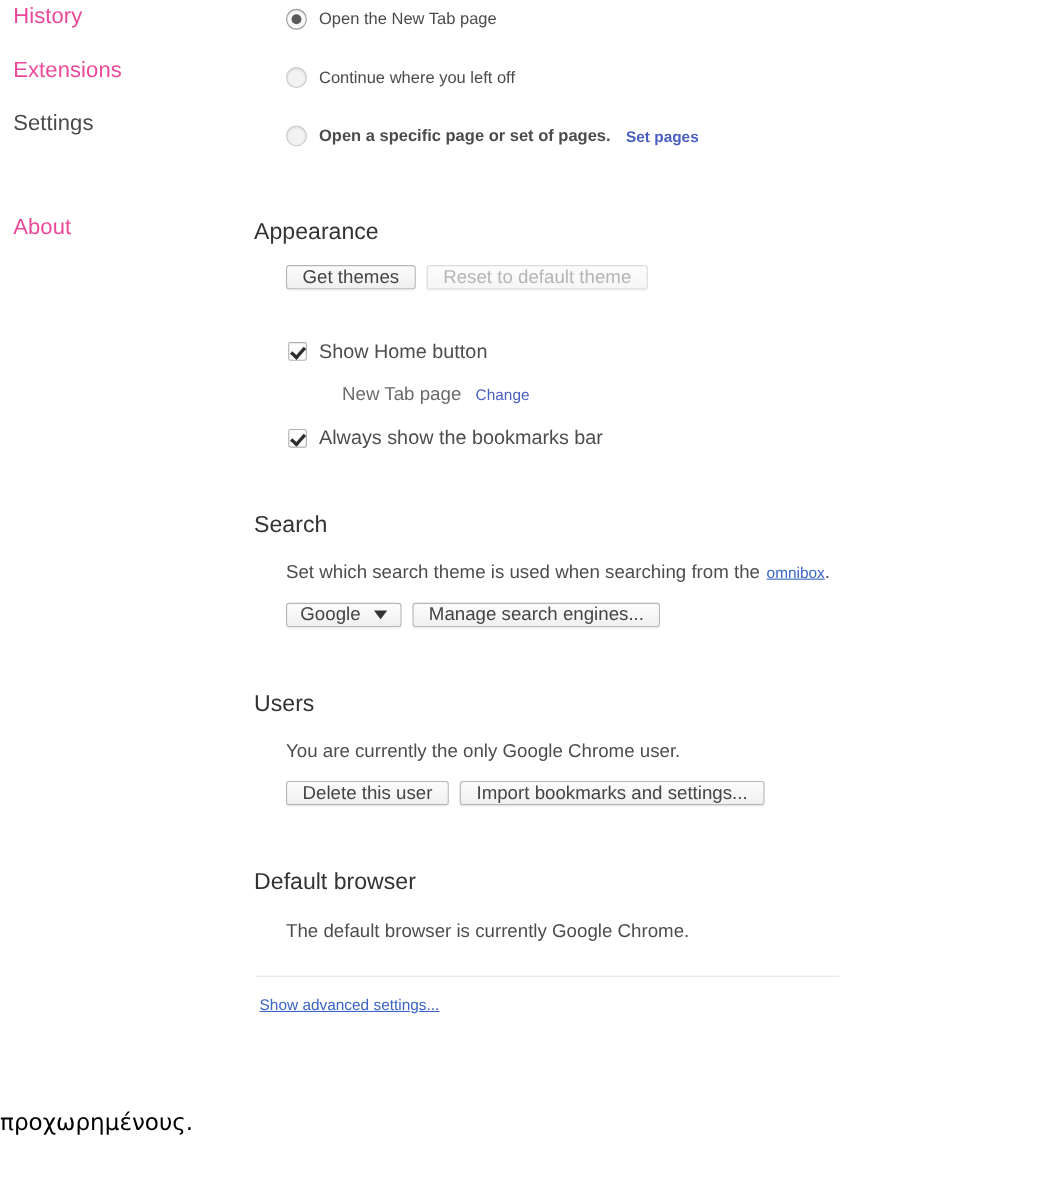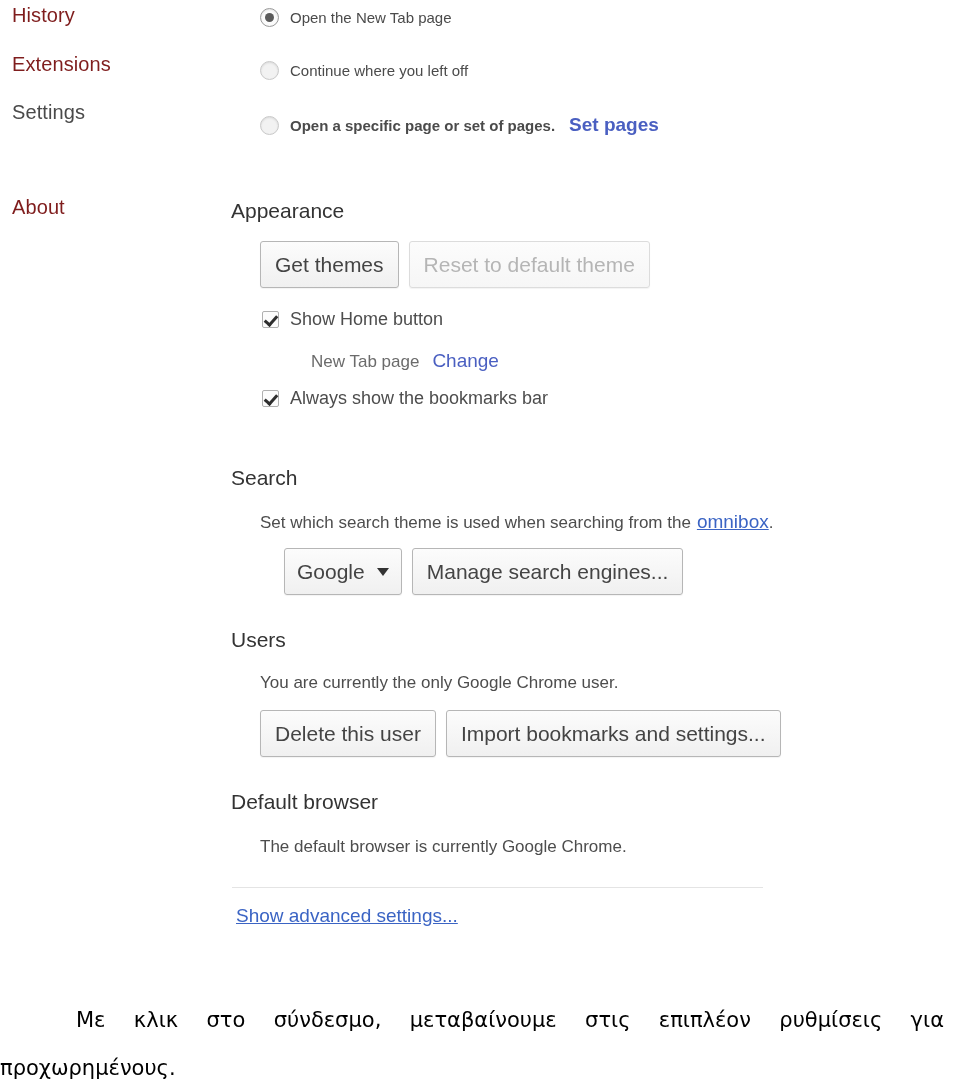--- a/index.html
+++ b/index.html
@@ -27,21 +27,21 @@
 
   
   .sidebar {
     position: absolute;
     left: 12px;
     top: 0;
     width: 200px;
   }
   .nav-item {
     font-size: 20px;
-    color: #7f1d1d;
+    color: #ec4899;
     letter-spacing: 0.1px;
     line-height: 1;
     white-space: nowrap;
   }
   .nav-item.active { color: #4a4a4a; }
   .nav-history     { position: absolute; left: 0; top: 5px; }
   .nav-extensions  { position: absolute; left: 0; top: 54px; }
   .nav-settings    { position: absolute; left: 0; top: 102px; }
   .nav-about       { position: absolute; left: 0; top: 197px; }
 
@@ -68,21 +68,21 @@
   .muted-text {
     font-size: 17px;
     color: #6b6b6b;
     line-height: 1;
     white-space: nowrap;
   }
 
   
   .link {
     color: #4a5fc1;
-    font-size: 19px;
+    font-size: 14px;
     text-decoration: none;
     cursor: pointer;
     white-space: nowrap;
   }
   .link-underline {
     color: #3b64c4;
     text-decoration: underline;
   }
 
   
@@ -156,27 +156,27 @@
     margin-left: 11px;
     font-size: 18px;
     color: #4d4d4d;
   }
 
   
   .btn {
     display: inline-flex;
     align-items: center;
     justify-content: center;
-    height: 47px;
+    height: 22px;
     padding: 0 14px;
     box-sizing: border-box;
     background: linear-gradient(#fcfcfc, #f0f0f0);
     border: 1px solid #b6b6b6;
     border-radius: 3px;
-    font-size: 21px;
+    font-size: 17px;
     color: #444444;
     font-family: "Liberation Sans", sans-serif;
     white-space: nowrap;
     cursor: pointer;
     box-shadow: 0 1px 1px rgba(0,0,0,0.05);
   }
   .btn.disabled {
     color: #b5b5b5;
     border-color: #dcdcdc;
     background: linear-gradient(#fcfcfc, #f6f6f6);
@@ -290,21 +290,21 @@
     </div>
 
     <div class="section-title" style="position:absolute; left:0; top:467px;">Search</div>
 
     <div style="position:absolute; left:29px; top:511px; display:flex; align-items:baseline;">
       <span class="body-text">Set which search theme is used when searching from the</span>
       <a class="link link-underline" style="margin-left:6px;" href="#">omnibox</a>
       <span class="body-text">.</span>
     </div>
 
-    <div class="btn-row" style="left:29px; top:548px;margin-left:24px;">
+    <div class="btn-row" style="left:29px; top:548px;">
       <button class="btn" style="padding:0 12px;">
         <span>Google</span>
         <span class="caret"></span>
       </button>
       <button class="btn">Manage search engines...</button>
     </div>
 
     <div class="section-title" style="position:absolute; left:0; top:629px;">Users</div>
 
     <div class="body-text" style="position:absolute; left:29px; top:674px;">You are currently the only Google Chrome user.</div>
@@ -319,17 +319,14 @@
     <div class="body-text" style="position:absolute; left:29px; top:838px;">The default browser is currently Google Chrome.</div>
 
     <div class="divider" style="left:1px; top:887px; width:531px;"></div>
 
     <a class="link link-underline" style="position:absolute; left:5px; top:905px;" href="#">Show advanced settings...</a>
 
   </div>
 </div>
 
 <div class="caption">
-  <span class="l1">
-    <span>Με  κλικ  στο  σύνδεσμο,  μεταβαίνουμε  στις  επιπλέον  ρυθμίσεις  για</span>
-  </span>
   <span class="l2">προχωρημένους.</span>
 </div>
 
 </body></html>

